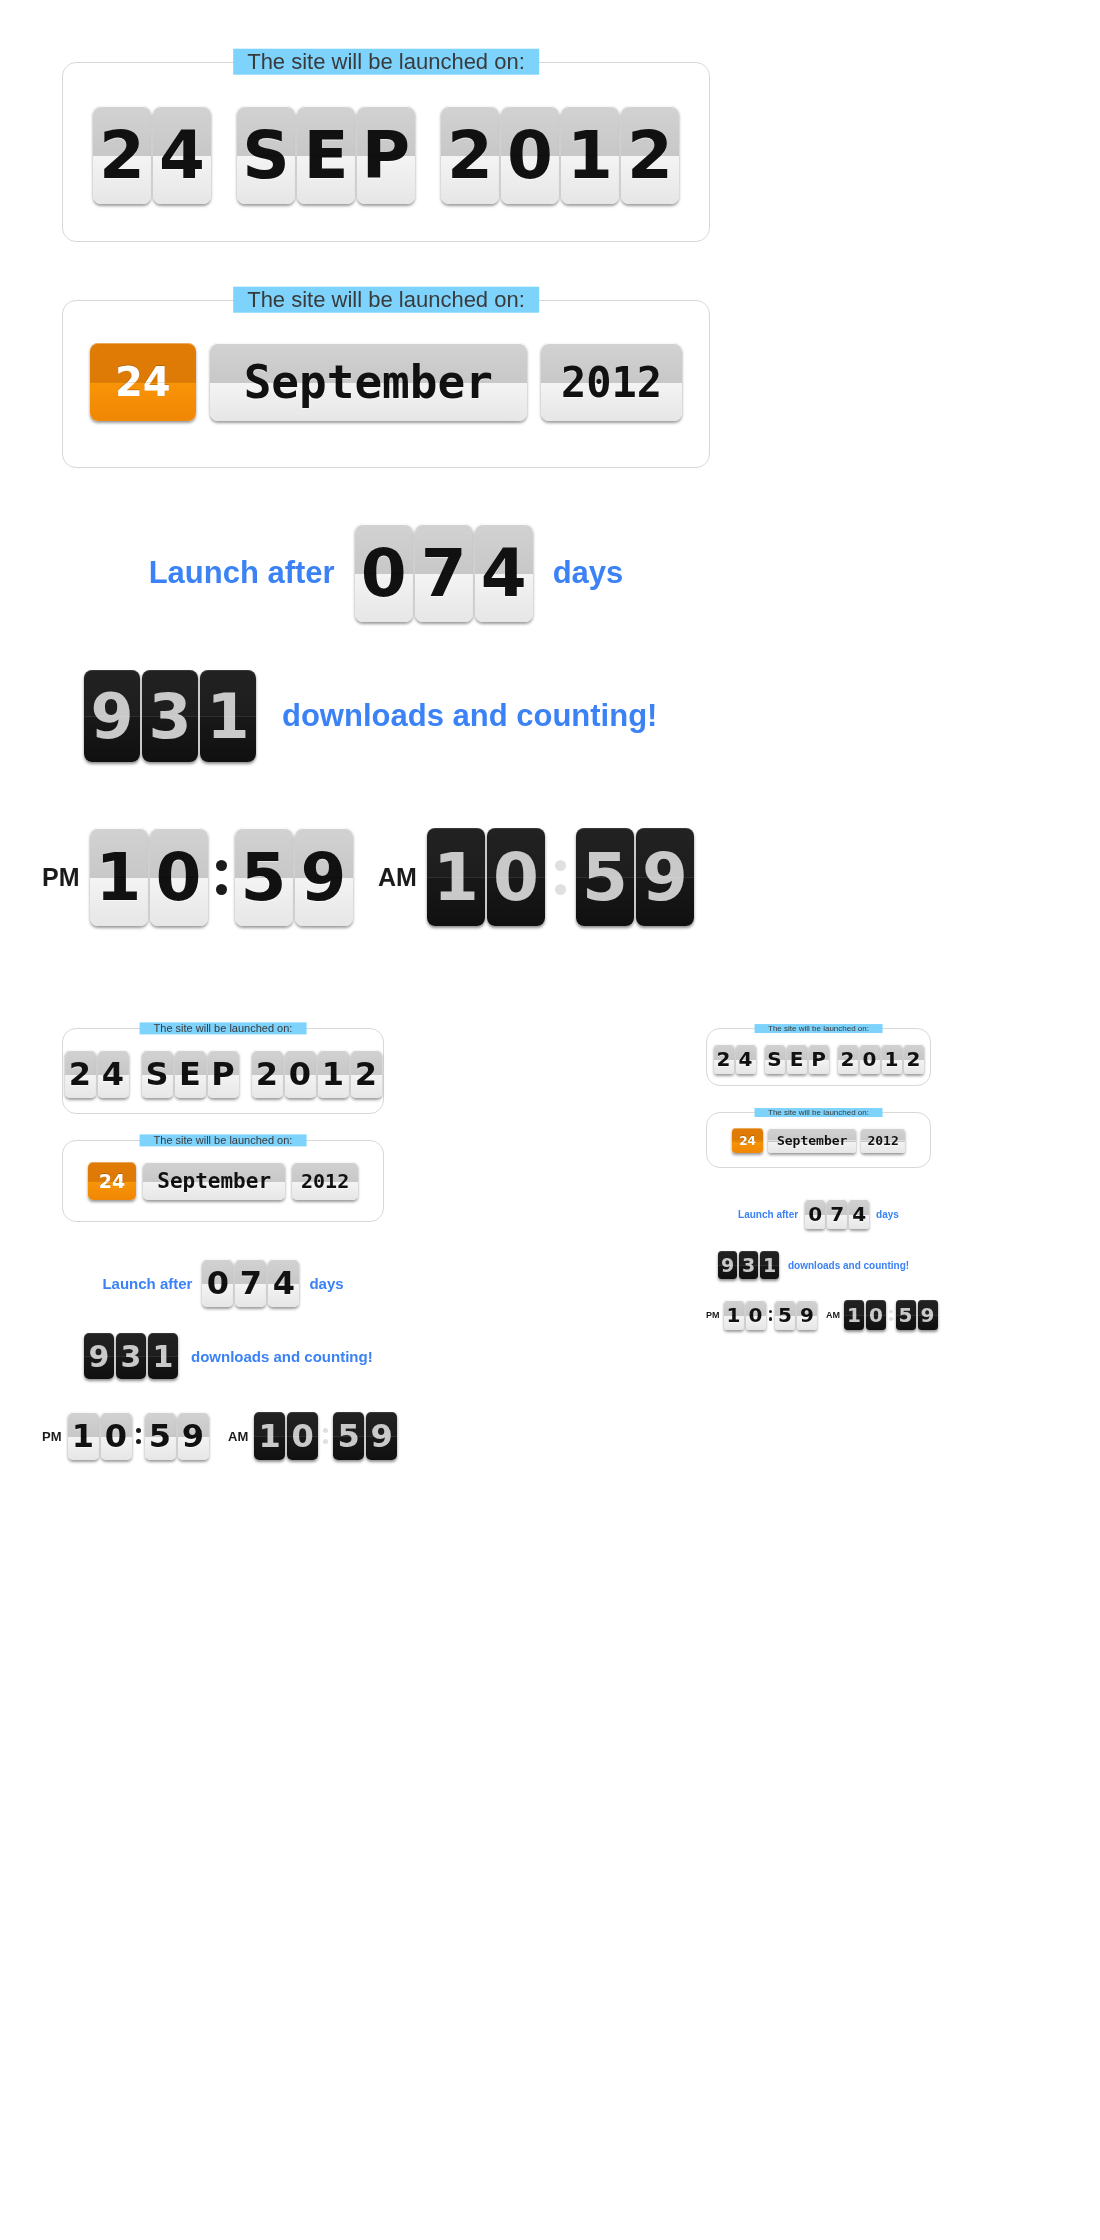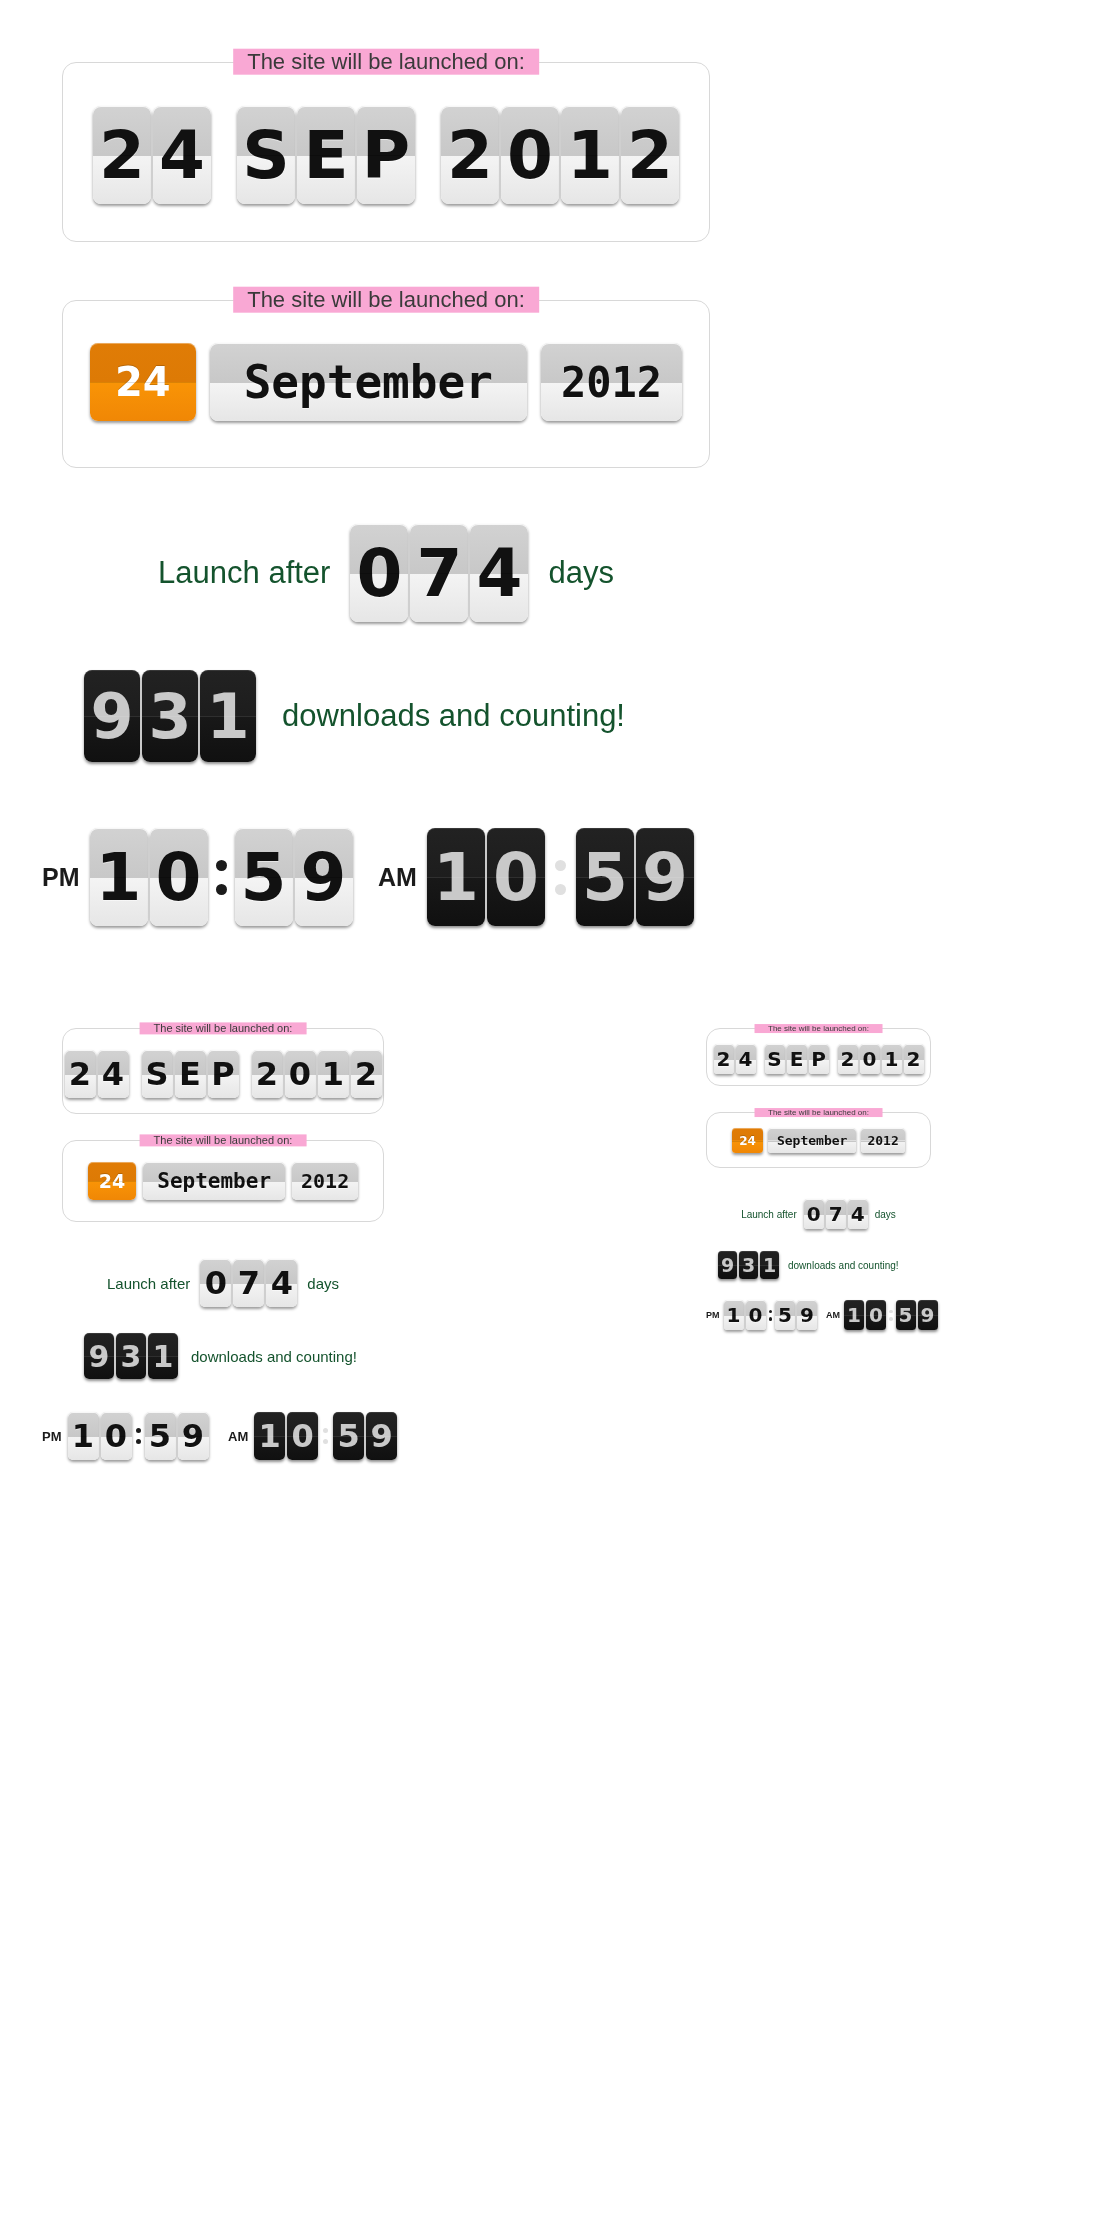--- a/index.html
+++ b/index.html
@@ -7,21 +7,21 @@
   body{
     width:1100px; height:2240px;
     font-family:"Liberation Sans", sans-serif;
     color:#333; position:relative; overflow:hidden;
   }
 
   
   .panel{ position:absolute; border:1px solid #d8d8d8; border-radius:14px; }
   .panel > .legend{
     position:absolute; top:0; left:50%; transform:translate(-50%,-55%);
-    background:#f9a8d4; padding:0 14px; white-space:nowrap;
+    background:#7dd3fc; padding:0 14px; white-space:nowrap;
     color:#3a3a3a; font-weight:400;
   }
 
   
   .grp{ display:flex; align-items:flex-end; }
   .tile{
     position:relative;
     display:inline-flex; align-items:center; justify-content:center;
     border-radius:7px;
     background:linear-gradient(to bottom,#d2d2d2 0%,#c8c8c8 49.5%,#f4f4f4 50.5%,#e6e6e6 100%);
@@ -50,21 +50,21 @@
   .tile.dark::after{ background:rgba(255,255,255,.10); }
 
   .grp .tile + .tile{ margin-left:2px; }
   .sep-gap{ display:inline-block; }
 
   
   .colon{ display:flex; flex-direction:column; justify-content:center; }
   .colon i{ display:block; background:#1b1b1b; border-radius:50%; }
 
   .ampm{ font-weight:700; color:#1b1b1b; font-family:"Liberation Sans",sans-serif; }
-  .sidetext{ color:#14532d; font-weight:400; white-space:nowrap;text-align:center; }
+  .sidetext{ color:#3b82f6; font-weight:700; white-space:nowrap;text-align:center; }
 
   
   
   .sL .tile{ width:58px; height:98px; font-size:66px; border-radius:8px; }
   .sL .tile.wide{ width:auto; padding:0 22px; }
   .sL .colon{ height:98px; gap:13px; padding:0 8px; }
   .sL .colon i{ width:11px; height:11px; }
 
   
   .sM .tile{ width:31px; height:48px; font-size:32px; border-radius:5px; }

